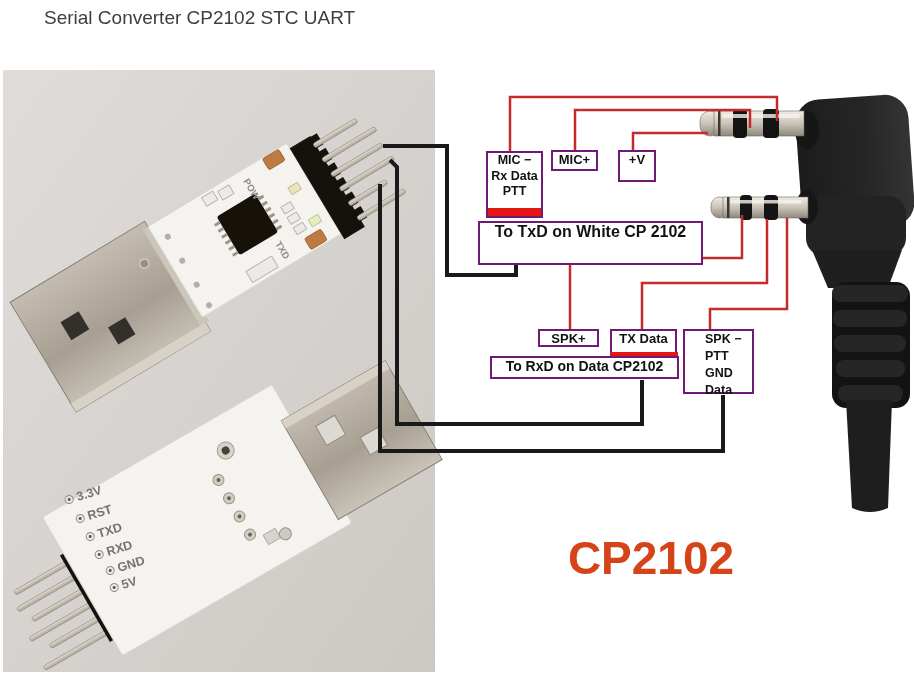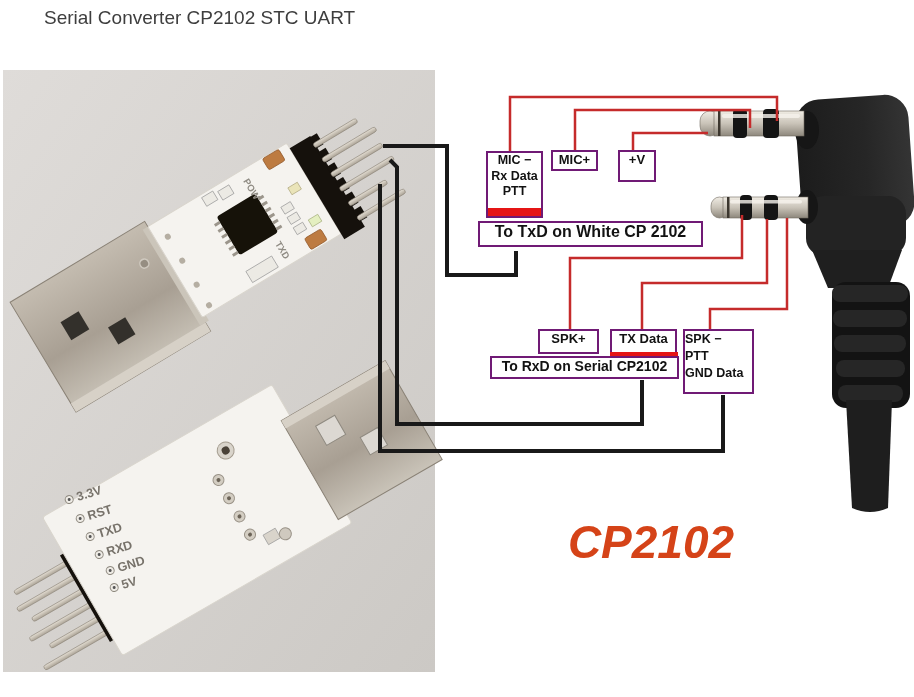--- a/index.html
+++ b/index.html
@@ -9,21 +9,21 @@
   .overlay{position:absolute;left:0;top:0;width:914px;height:697px;z-index:2;pointer-events:none;}
   .title{position:absolute;left:44px;top:7px;font-size:19px;line-height:21.5px;color:#3e3e3e;}
   .rbox{position:absolute;background:#fff;border:2px solid #701a75;color:#121212;
         font-weight:bold;display:flex;flex-direction:column;align-items:center;justify-content:flex-start;
         box-sizing:border-box;text-align:center;}
   .rbox.small{font-size:13px;}
   .rbox.note{font-size:16px;white-space:nowrap;}
   .rbox.note2{font-size:14px;white-space:nowrap;}
   .mic-minus{font-size:12.5px;line-height:15.5px;padding-bottom:8px;}
   .mic-minus .hbar{position:absolute;left:0;right:0;bottom:0;height:8px;background:#e51515;}
-  .spk-minus{font-size:12.5px;line-height:17px;align-items:flex-start;padding-left:0;text-align:left;}
+  .spk-minus{font-size:12.5px;line-height:17px;align-items:flex-start;padding-left:20px;text-align:left;}
   .hbar-free{position:absolute;background:#e51515;}
   .caption{position:absolute;left:486px;width:330px;text-align:center;color:#d54318;
            font-weight:bold;font-size:46px;line-height:52px;}
 </style>
 </head>
 <body>
 
 <div class="stage">
 
 <svg class="art" width="914" height="697" viewBox="0 0 914 697">
@@ -239,41 +239,41 @@
   </div>
 
   <div class="rbox small" style="left:551px;top:150px;width:47px;height:21px;">
     <div>MIC+</div>
   </div>
 
   <div class="rbox small" style="left:618px;top:150px;width:38px;height:32px;">
     <div>+V</div>
   </div>
 
-  <div class="rbox note" style="left:478px;top:221px;width:225px;height:26px;">
+  <div class="rbox note" style="left:478px;top:221px;width:225px;height:44px;">
     <div>To TxD on White CP 2102</div>
   </div>
 
-  <div class="rbox small" style="left:538px;top:329px;width:61px;height:25px;">
+  <div class="rbox small" style="left:538px;top:329px;width:61px;height:18px;">
     <div>SPK+</div>
   </div>
 
   <div class="rbox small" style="left:610px;top:329px;width:67px;height:25px;">
     <div>TX Data</div>
   </div>
   <div class="hbar-free" style="left:610px;top:352px;width:68px;height:6px;"></div>
 
   <div class="rbox note2" style="left:490px;top:356px;width:189px;height:23px;">
-    <div>To RxD on Serial CP2102</div>
+    <div>To RxD on Data CP2102</div>
   </div>
 
   <div class="rbox spk-minus" style="left:683px;top:329px;width:71px;height:65px;">
     <div>SPK −</div>
     <div>PTT</div>
     <div>GND Data</div>
   </div>
 
-  <div class="caption" style="top:516px;font-style:italic;">
+  <div class="caption" style="top:532px;">
     <div>CP2102</div>
   </div>
 
 </div>
 </div>
 
 </body></html>

